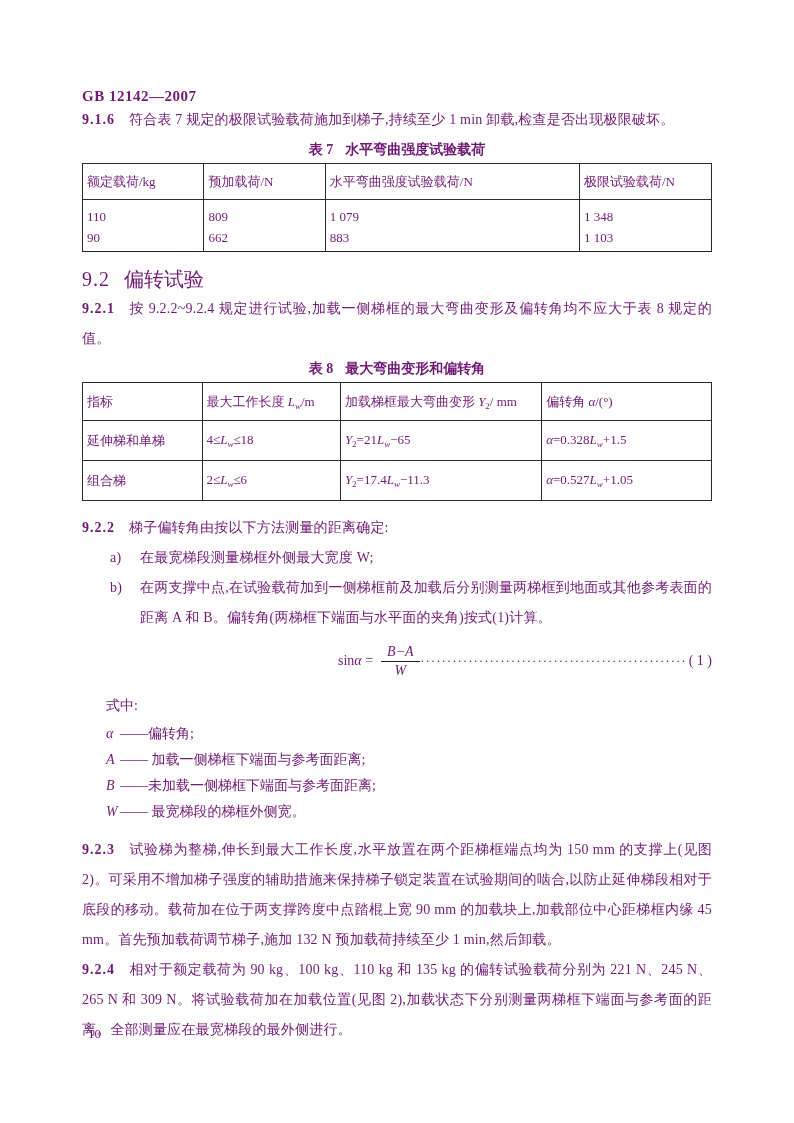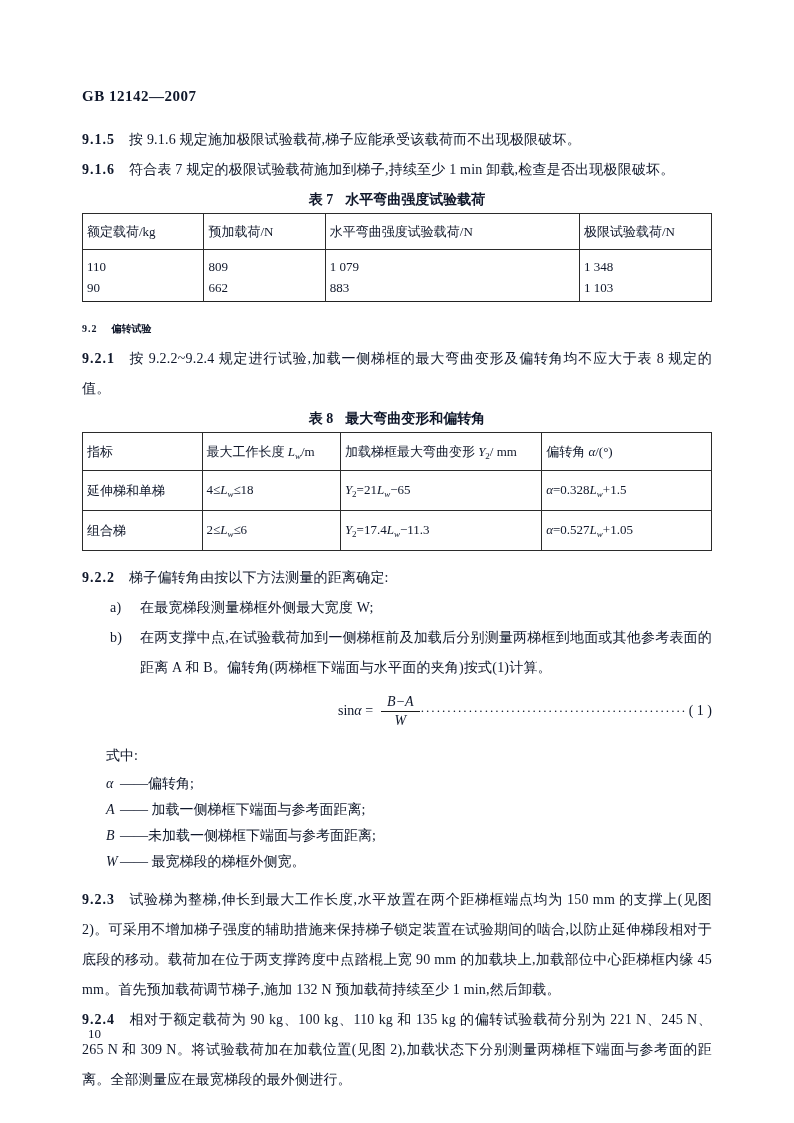--- a/index.html
+++ b/index.html
@@ -4,40 +4,40 @@
 <style>
   * { margin: 0; padding: 0; box-sizing: border-box; }
   html, body { background: #e9e9e9; }
   .page {
     position: relative;
     width: 794px;
     height: 1123px;
     margin: 0 auto;
     background: #ffffff;
     font-family: "Liberation Serif", serif;
-    color: #0f172a;
+    color: #701a75;
     overflow: hidden;
   }
   .content { margin: 0 82px; width: 630px; }
 
   .doc-header {
     padding-top: 88px;
     font-weight: bold;
     font-size: 15px;
     letter-spacing: 0.5px;
   }
 
   .para {
     font-size: 14px;
     line-height: 30px;
     text-align: justify;
     letter-spacing: 0.2px;
   }
   .para .num { font-weight: bold; margin-right: 14px; letter-spacing: 1px; }
-  .section-head { font-weight: bold; font-size: 10px; line-height: 30px; }
+  .section-head { font-weight: normal; font-size: 20px; line-height: 30px; }
   .section-head .num { margin-right: 14px; letter-spacing: 1px; }
 
   .table-title {
     text-align: center;
     font-weight: bold;
     font-size: 14px;
     line-height: 26px;
   }
   .table-title .tnum { margin-right: 12px; }
 
@@ -110,23 +110,20 @@
   .mt-section { margin-top: 12px; }
 </style>
 </head>
 <body>
 
 <div class="page">
   <div class="content">
 
     <div class="doc-header">GB 12142—2007</div>
 
-    <div class="para mt-para">
-      <span class="num">9.1.5</span><span>按 9.1.6 规定施加极限试验载荷,梯子应能承受该载荷而不出现极限破坏。</span>
-    </div>
 
     <div class="para">
       <span class="num">9.1.6</span><span>符合表 7 规定的极限试验载荷施加到梯子,持续至少 1 min 卸载,检查是否出现极限破坏。</span>
     </div>
 
     <div class="table-title mt-table-title">
       <span class="tnum">表 7</span><span>水平弯曲强度试验载荷</span>
     </div>
 
     <table class="std" id="table7">

